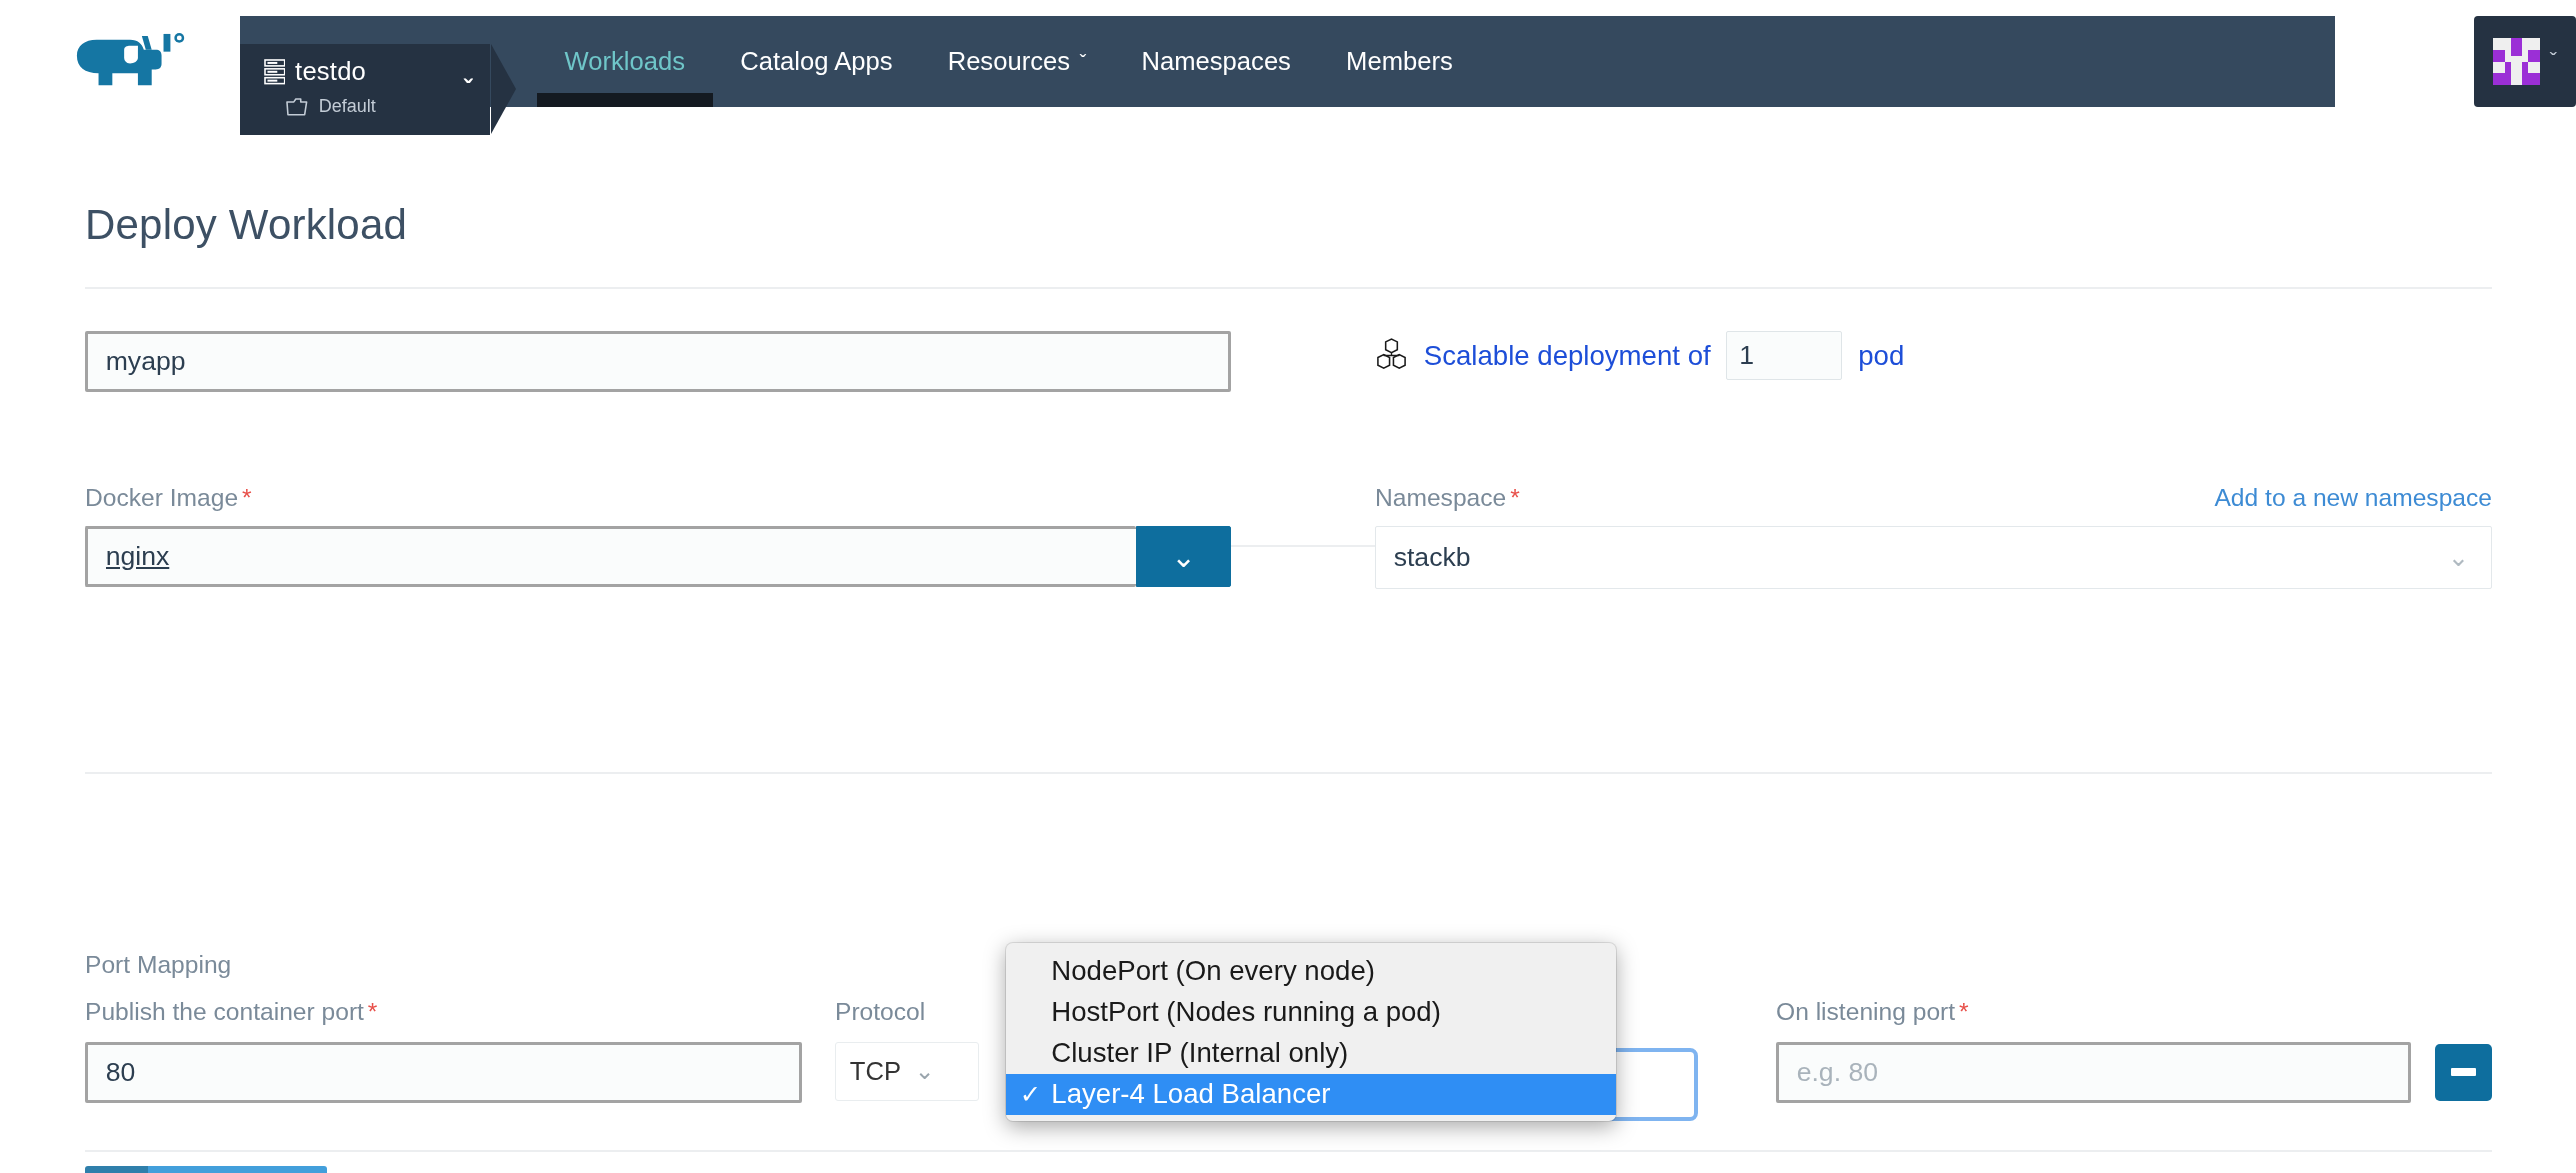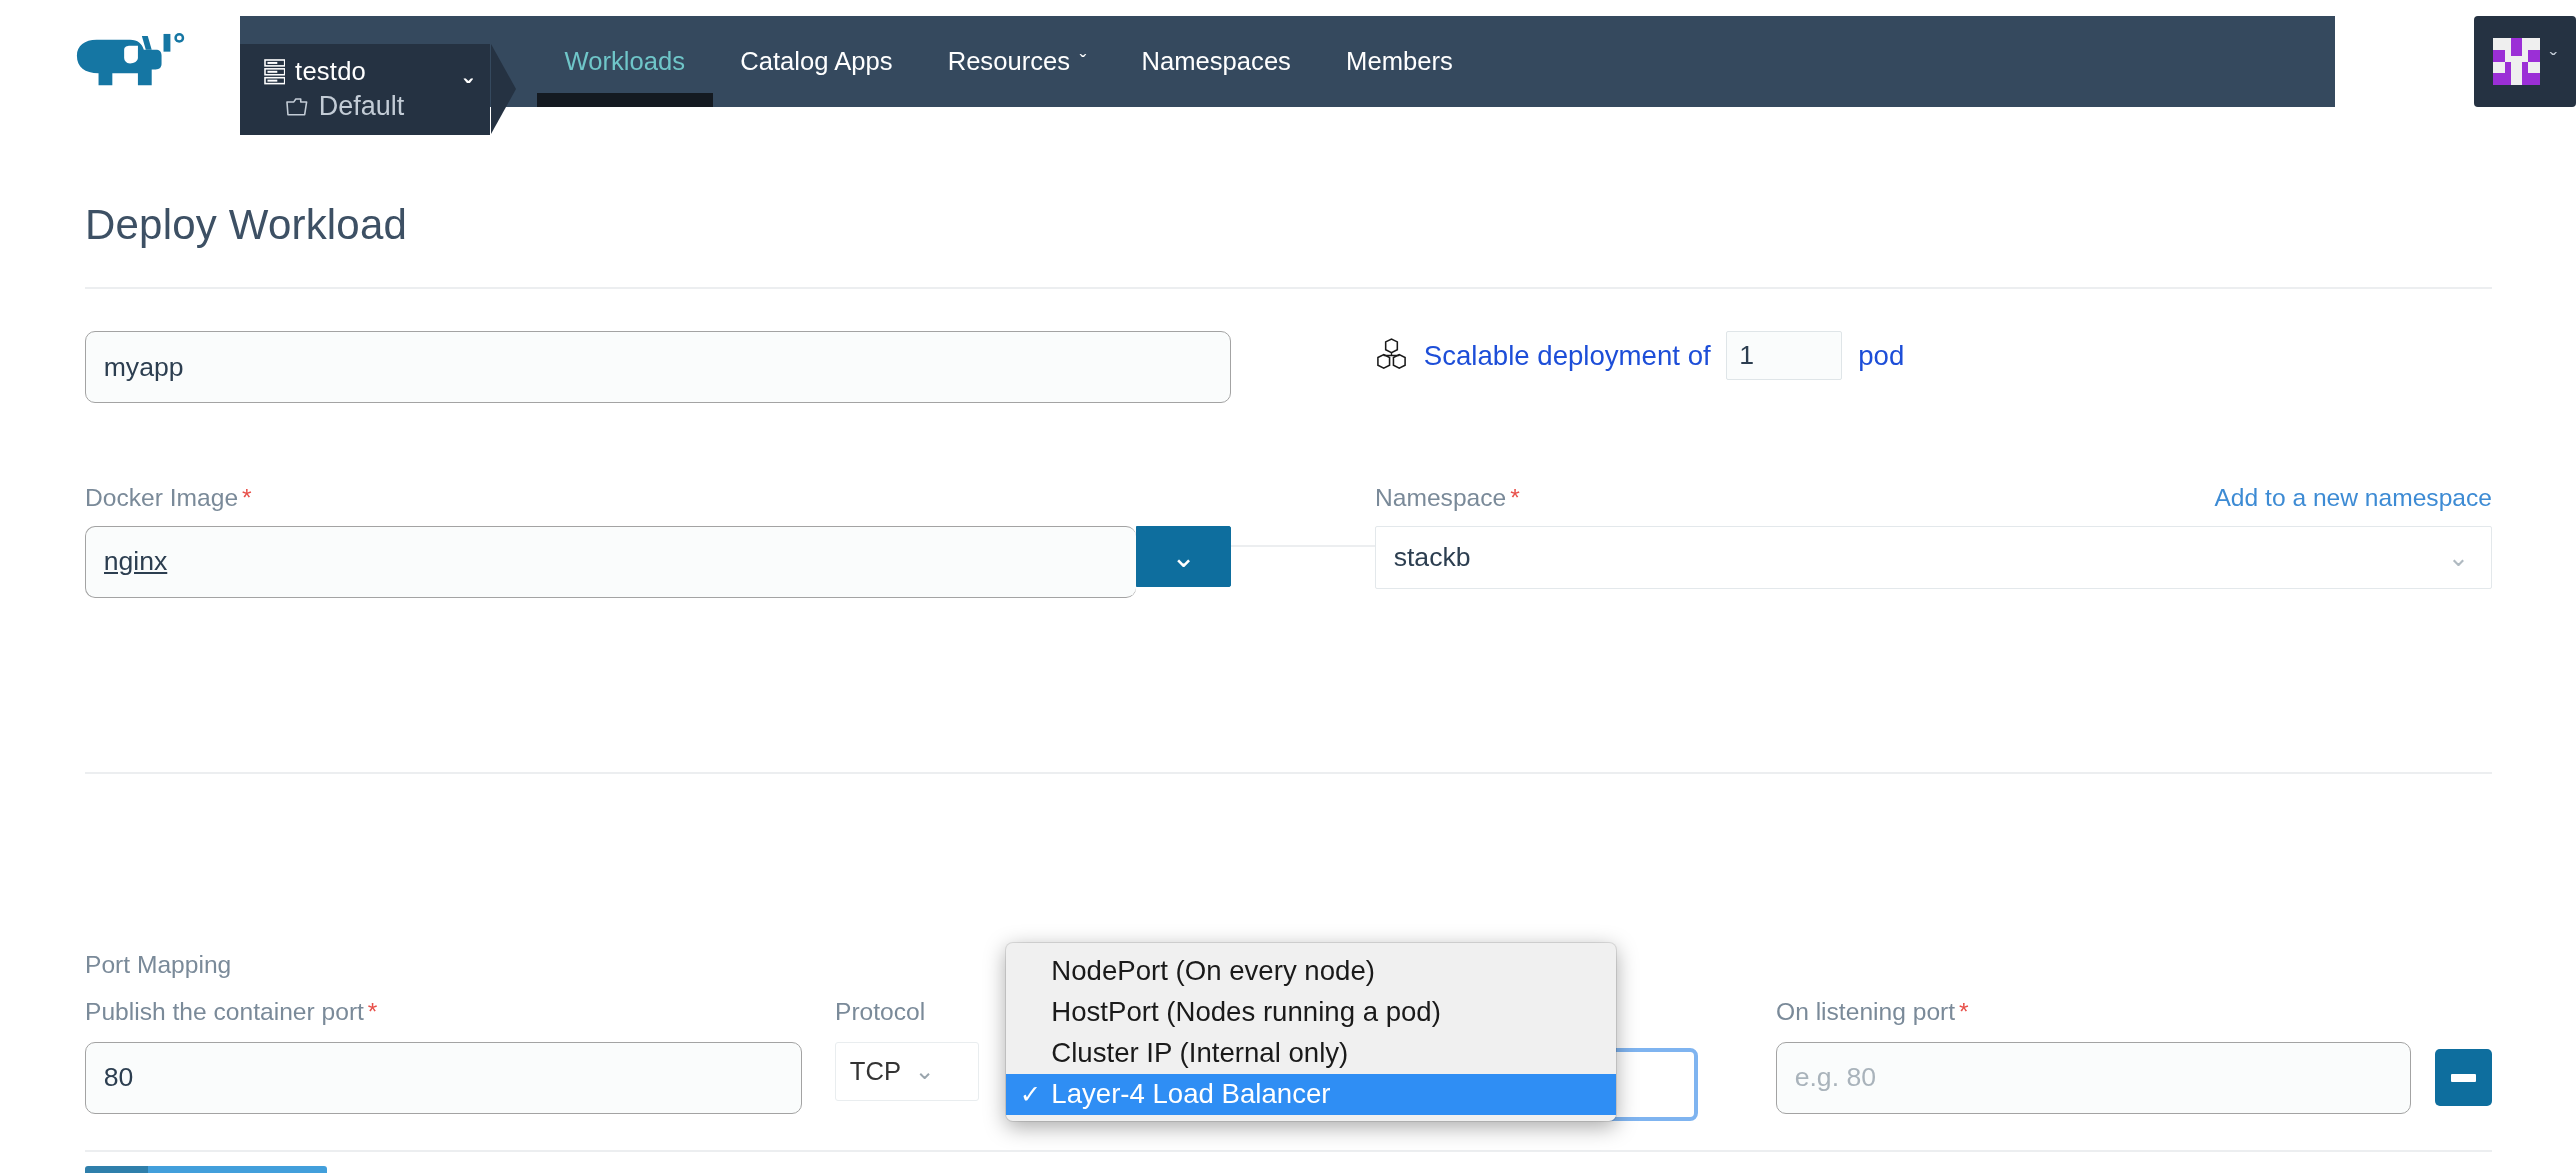--- a/index.html
+++ b/index.html
@@ -35,21 +35,21 @@
     padding-left: 23.6px;
     cursor: pointer;
     margin-top: 28px;
   }
   .cluster-col { display: flex; flex-direction: column; gap: 2px; flex: 1; }
   .cluster-row { display: flex; align-items: center; gap: 9.8px; height: 33px; }
   .cluster-name {
     color: #ffffff; font-size: 25.6px; letter-spacing: 0.2px;
   }
   .project-row { padding-left: 21.7px; }
-  .project-name { color: #c3ccd6; font-size: 27px; }
+  .project-name { color: #c3ccd6; font-size: 18px; }
   .picker-caret {
     color: #ffffff; font-size: 25.6px; font-weight: bold;
     padding-right: 17.7px; line-height: 1;
   }
   .nav-arrow {
     position: absolute; right: -25.6px; top: 0;
     width: 0; height: 0;
     border-top: 45px solid transparent;
     border-bottom: 45px solid transparent;
     border-left: 25.6px solid #253242;
@@ -111,26 +111,26 @@
   }
   .req { color: #e8504a; font-size: 24.6px; padding-left: 3.9px; }
   .link {
     font-size: 24.6px; color: #3d8bd4; cursor: pointer; white-space: nowrap;
   }
   .label-row {
     display: flex; align-items: baseline; justify-content: space-between;
   }
 
   .text-input {
-    height: 72px; background: #fafcfc;
-    border: 1px solid #a3a3a3;
+    height: 61px; background: #fafcfc;
+    border: 3px solid #a3a3a3;
     font-size: 26.6px; color: #2c3e50;
     padding: 0 17.7px;
     font-family: "Liberation Sans", sans-serif;
-    border-radius: 10px;
+    border-radius: 2px;
     outline: none;
     width: 100%;
   }
   .text-input::placeholder { color: #a9b3bb; }
 
   
   .name-block { top: 209px; width: 1146px; }
   .name-block .label-row { margin-bottom: 13.8px; }
 
   

